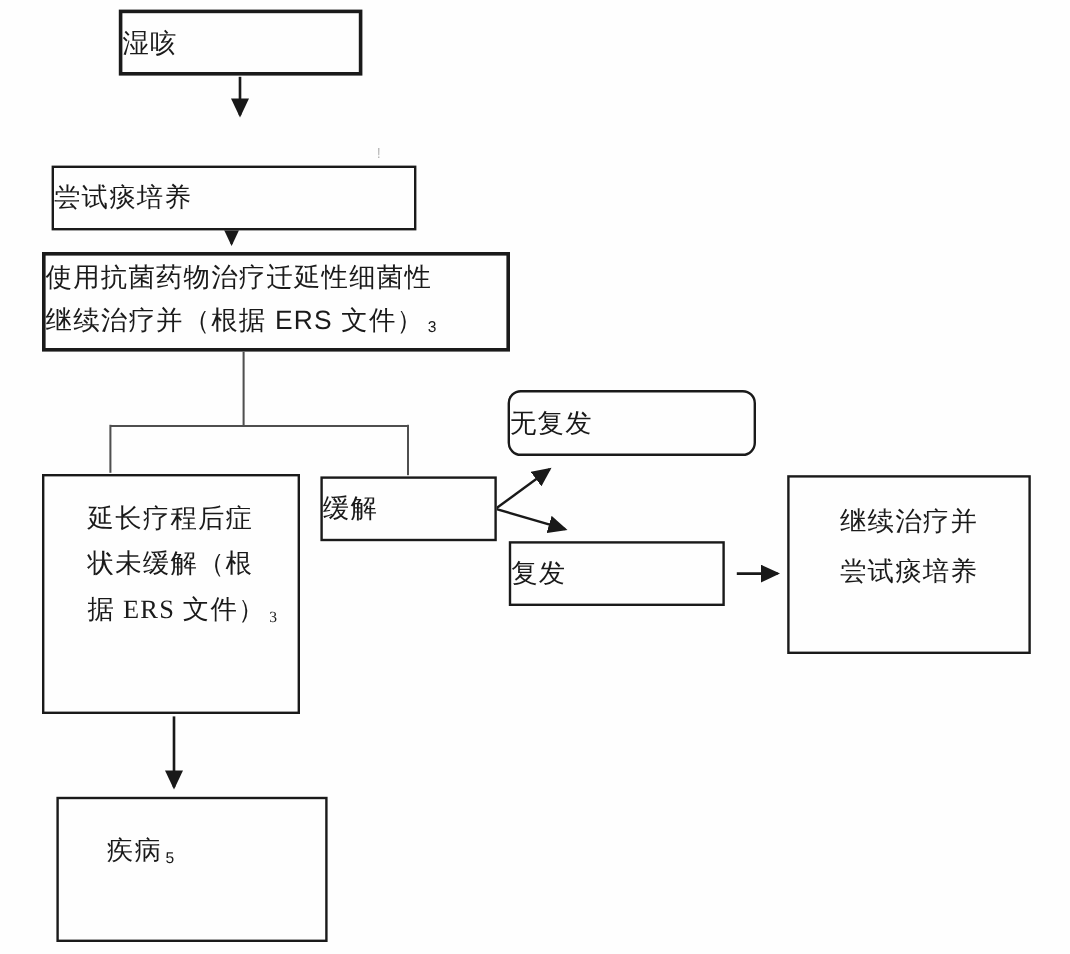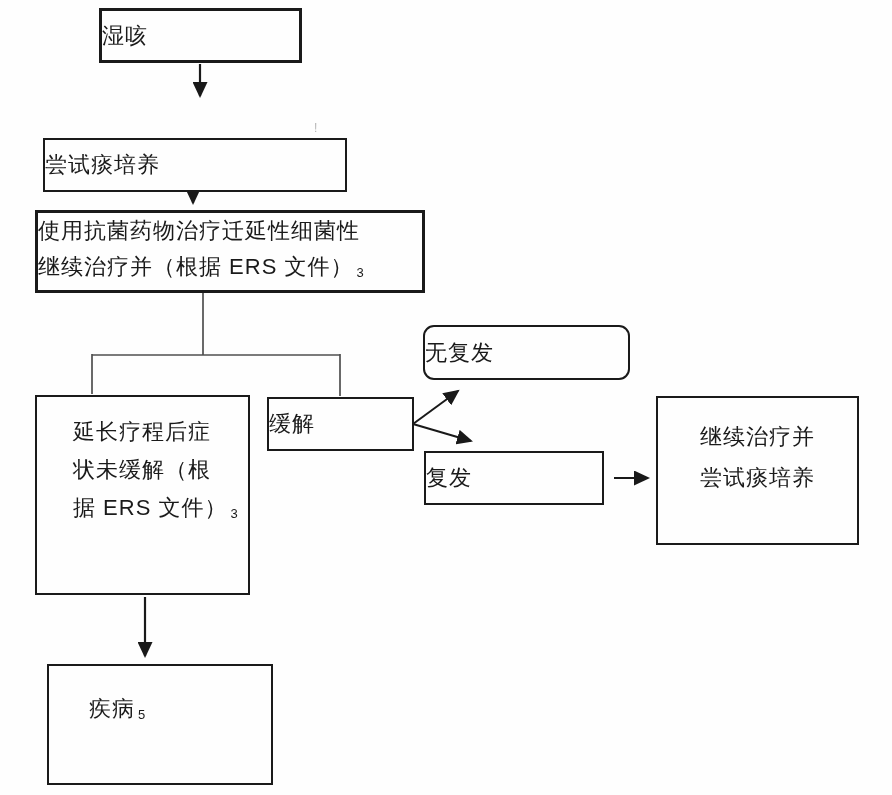--- a/index.html
+++ b/index.html
@@ -49,26 +49,26 @@
     font-size: 13px;
     vertical-align: -3px;
     margin-left: 3px;
     letter-spacing: 0;
   }
   
   .n-wet-cough            { left: 99px;  top: 8px;   width: 203px; height: 55px; border-width: 3px; }
   .n-sputum-culture       { left: 43px;  top: 103px; width: 304px; height: 54px; margin-top: 35px; }
   .n-antibiotic           { left: 35px;  top: 210px; width: 390px; height: 83px; border-width: 3px; }
   .n-antibiotic .line     { line-height: 36px; }
-  .n-not-relieved         { left: 35px;  top: 395px; width: 215px; height: 200px; padding: 16px 0 0 36px; }
+  .n-not-relieved         { left: 35px;  top: 395px; width: 215px; height: 200px; padding: 16px 0 0 36px; font-family: Liberation Serif, serif; }
   .n-not-relieved .line   { line-height: 38px; }
   .n-remission            { left: 267px; top: 397px; width: 147px; height: 54px; }
   .n-no-recurrence        { left: 423px; top: 325px; width: 207px; height: 55px; border-radius: 11px; }
   .n-recurrence           { left: 424px; top: 451px; width: 180px; height: 54px; }
-  .n-continue             { left: 656px; top: 396px; width: 203px; height: 149px; padding-top: 18px; }
+  .n-continue             { left: 656px; top: 396px; width: 203px; height: 149px; padding-top: 18px; font-family: Liberation Mono, monospace; }
   .n-continue .line       { line-height: 41px; text-align: center; }
   .n-check                { left: 47px;  top: 664px; width: 226px; height: 121px; padding: 21px 0 0 40px; }
   .n-check .line          { line-height: 43px; }
   .artifact {
     position: absolute;
     left: 314px;
     top: 121px;
     font-size: 12px;
     color: #8f8f8f;
     opacity: 0.65;

